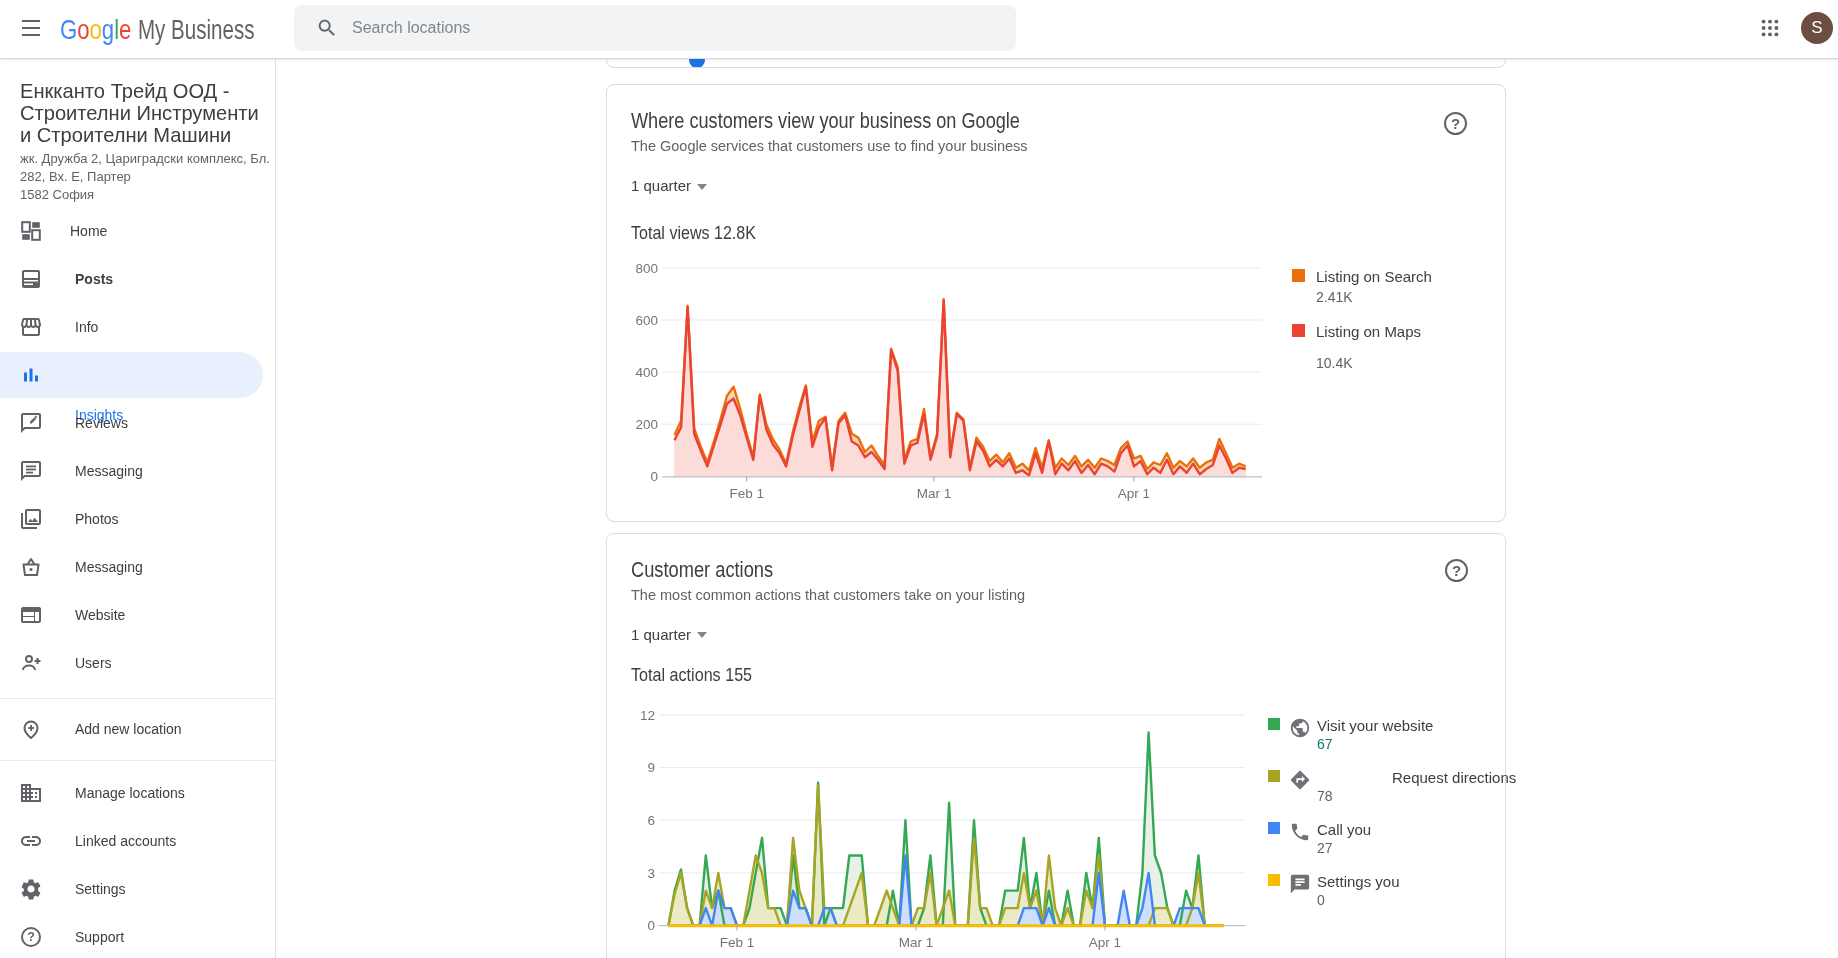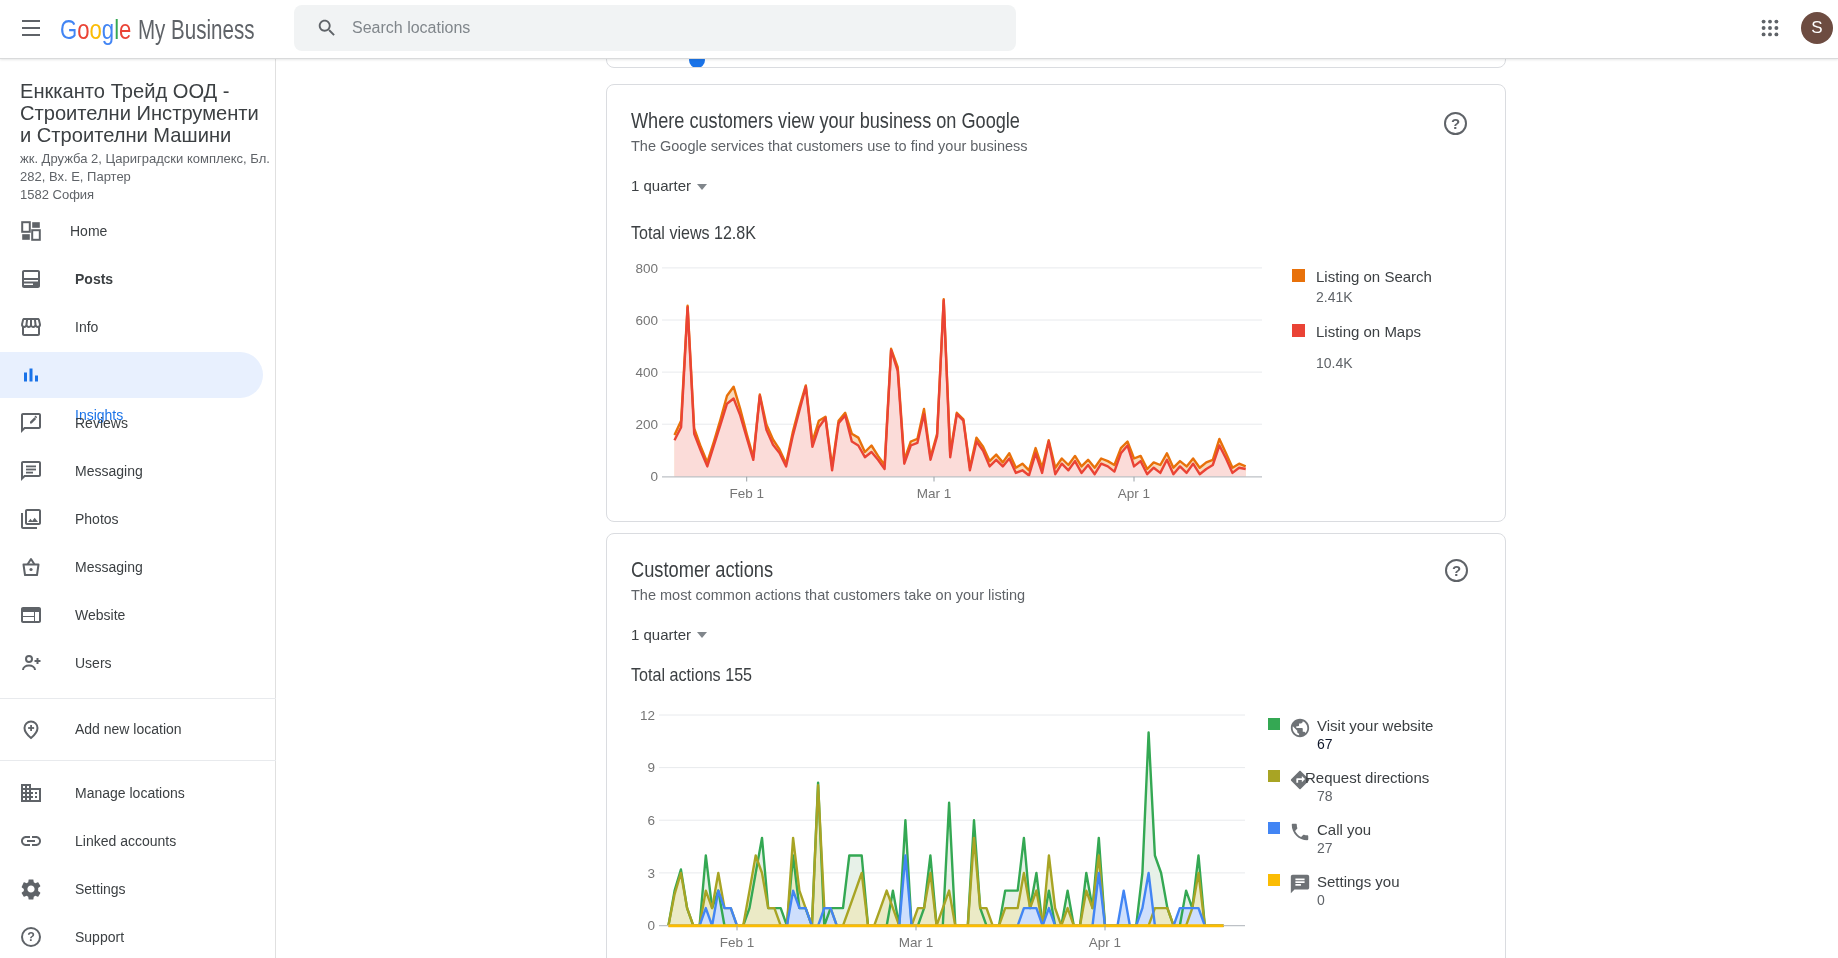--- a/index.html
+++ b/index.html
@@ -99,26 +99,26 @@
     <text x="310" y="247" text-anchor="middle">Mar 1</text>
     <text x="499" y="247" text-anchor="middle">Apr 1</text>
   </g>
 </svg>
 
 <div class="abs" style="left:1268px; top:718px; width:12px; height:12px; background:#34a853;"></div>
 <svg class="abs" style="left:1289px; top:717px;" width="22" height="22" viewBox="0 0 24 24">
     <path fill="#6e7276" d="M12 2C6.48 2 2 6.48 2 12s4.48 10 10 10 10-4.48 10-10S17.52 2 12 2zm-1 17.93c-3.95-.49-7-3.85-7-7.93 0-.62.08-1.21.21-1.79L9 15v1c0 1.1.9 2 2 2v1.93zm6.9-2.54c-.26-.81-1-1.39-1.9-1.39h-1v-3c0-.55-.45-1-1-1H8v-2h2c.55 0 1-.45 1-1V7h2c1.1 0 2-.9 2-2v-.41c2.93 1.19 5 4.06 5 7.41 0 2.08-.8 3.97-2.1 5.39z"></path>
   </svg>
 <div class="abs" style="left:1317px; top:717px; font-size:15px; color:#3c4043;">Visit your website</div>
-<div class="abs" style="left:1317px; top:736px; font-size:14px; color:#0f172a;">67</div>
+<div class="abs" style="left:1317px; top:736px; font-size:14px; color:#0f766e;">67</div>
 <div class="abs" style="left:1268px; top:770px; width:12px; height:12px; background:#a8a424;"></div>
 <svg class="abs" style="left:1289px; top:769px;" width="22" height="22" viewBox="0 0 24 24">
     <path fill="#6e7276" d="M21.71 11.29l-9-9c-.39-.39-1.02-.39-1.41 0l-9 9c-.39.39-.39 1.02 0 1.41l9 9c.39.39 1.02.39 1.41 0l9-9c.39-.38.39-1.01 0-1.41zM14 14.5V12h-4v3H8v-4c0-.55.45-1 1-1h5V7.5l3.5 3.5-3.5 3.5z"></path>
   </svg>
-<div class="abs" style="left:1305px; top:769px; font-size:15px; color:#3c4043;">Request directions</div>
+<div class="abs" style="left:1392px; top:769px; font-size:15px; color:#3c4043;">Request directions</div>
 <div class="abs" style="left:1317px; top:788px; font-size:14px; color:#5f6368;">78</div>
 <div class="abs" style="left:1268px; top:822px; width:12px; height:12px; background:#4285f4;"></div>
 <svg class="abs" style="left:1289px; top:821px;" width="22" height="22" viewBox="0 0 24 24">
     <path fill="#6e7276" d="M6.62 10.79c1.44 2.83 3.76 5.14 6.59 6.59l2.2-2.2c.27-.27.67-.36 1.02-.24 1.12.37 2.33.57 3.57.57.55 0 1 .45 1 1V20c0 .55-.45 1-1 1-9.39 0-17-7.61-17-17 0-.55.45-1 1-1h3.5c.55 0 1 .45 1 1 0 1.25.2 2.45.57 3.57.11.35.03.74-.25 1.02l-2.2 2.2z"></path>
   </svg>
 <div class="abs" style="left:1317px; top:821px; font-size:15px; color:#3c4043;">Call you</div>
 <div class="abs" style="left:1317px; top:840px; font-size:14px; color:#5f6368;">27</div>
 <div class="abs" style="left:1268px; top:874px; width:12px; height:12px; background:#fbbc04;"></div>
 <svg class="abs" style="left:1289px; top:873px;" width="22" height="22" viewBox="0 0 24 24">
     <path fill="#6e7276" d="M20 2H4c-1.1 0-2 .9-2 2v18l4-4h14c1.1 0 2-.9 2-2V4c0-1.1-.9-2-2-2zM7 9h10v2H7V9zm6 5H7v-2h6v2zm4-6H7V6h10v2z"></path>

